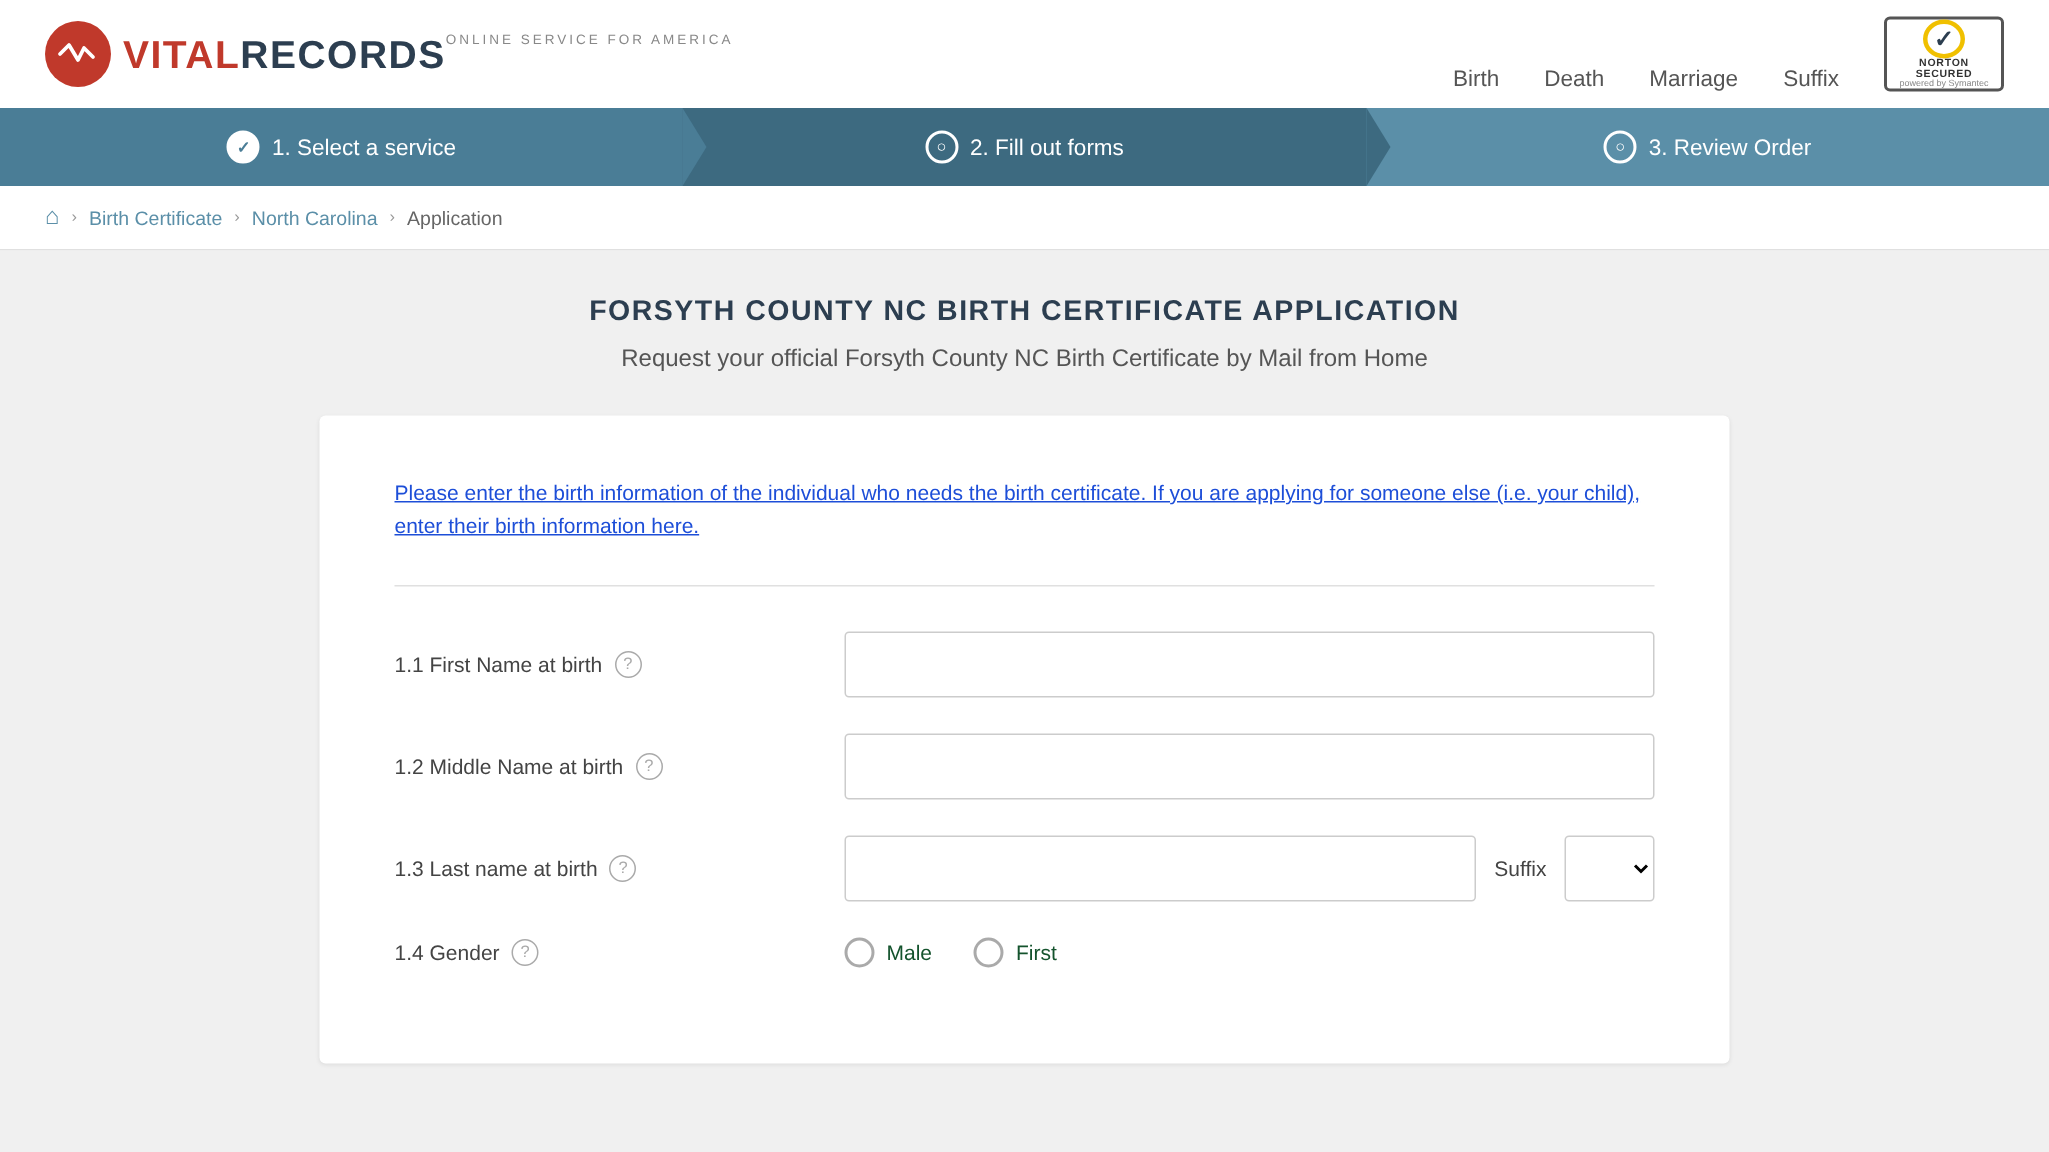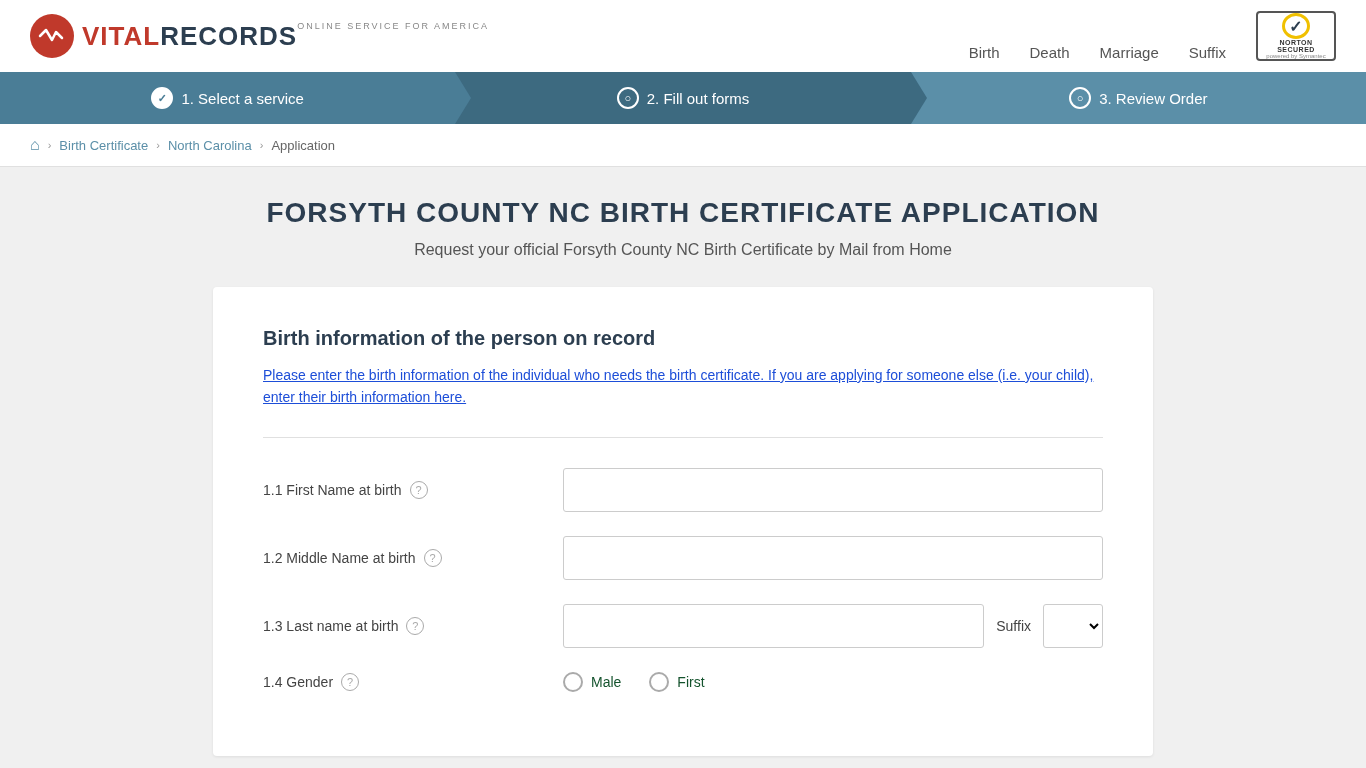--- a/index.html
+++ b/index.html
@@ -98,21 +98,21 @@
       border-bottom: 1px solid #e0e0e0;
     }
     .breadcrumb a { color: #5b8fa8; text-decoration: none; }
     .breadcrumb-sep { color: #999; font-size: 11px; }
     .home-icon { color: #5b8fa8; font-size: 16px; }
 
     
     .main { padding: 30px; background: #f0f0f0; }
     .page-title {
       text-align: center;
-      font-size: 28px;
+      font-size: 19px;
       font-weight: 900;
       color: #2c3e50;
       letter-spacing: 1px;
       margin-bottom: 12px;
     }
     .page-subtitle {
       text-align: center;
       font-size: 16px;
       color: #555;
       margin-bottom: 28px;
@@ -264,21 +264,20 @@
   <a href="#">North Carolina</a>
   <span class="breadcrumb-sep">›</span>
   <span>Application</span>
 </div>
 
 <div class="main">
   <h1 class="page-title">FORSYTH COUNTY NC BIRTH CERTIFICATE APPLICATION</h1>
   <p class="page-subtitle">Request your official Forsyth County NC Birth Certificate by Mail from Home</p>
 
   <div class="form-card">
-    <h2 class="section-title">Birth information of the person on record</h2>
     <p class="section-desc">Please enter the birth information of the individual who needs the birth certificate. If you are applying for someone else (i.e. your child), enter their birth information here.</p>
     <hr class="section-divider">
 
     <div class="form-row">
       <div class="form-label">
         <span>1.1 First Name at birth</span>
         <span class="help-icon">?</span>
       </div>
       <div class="form-input-area">
         <input type="text" class="form-input" style="">

